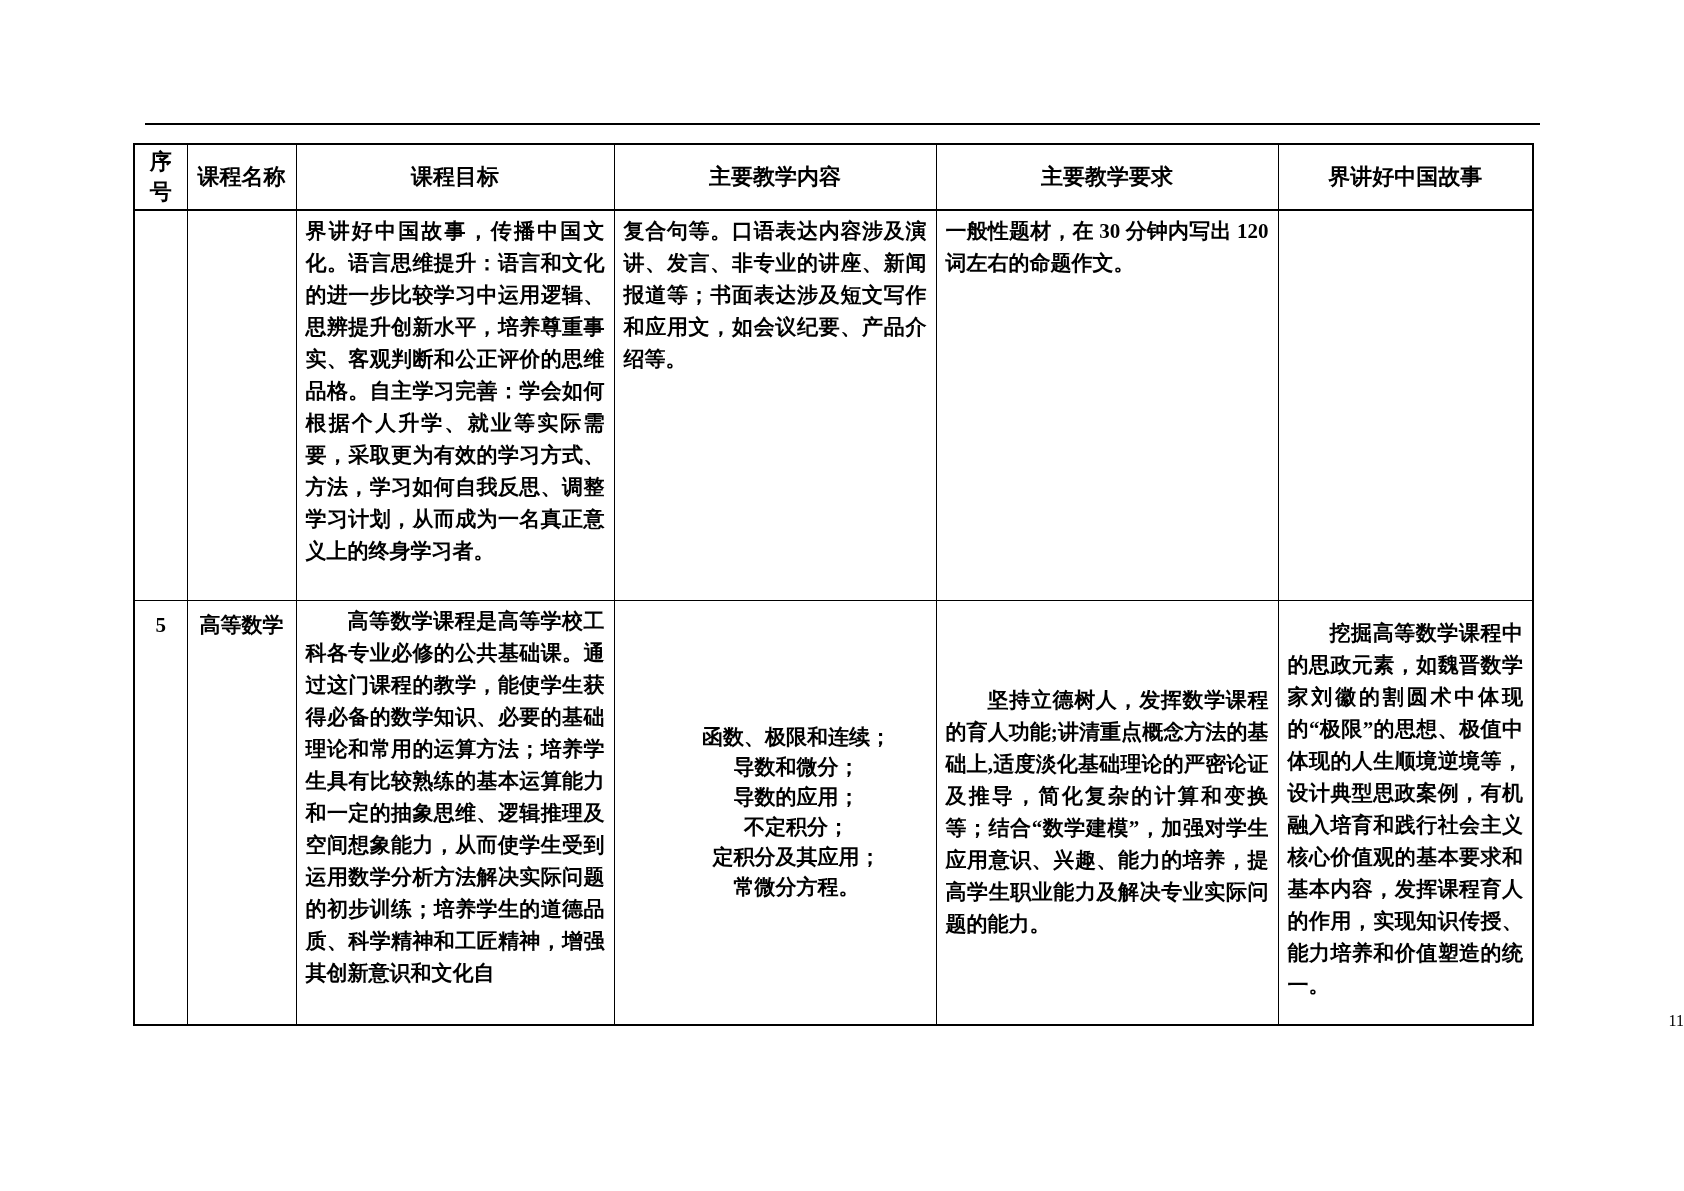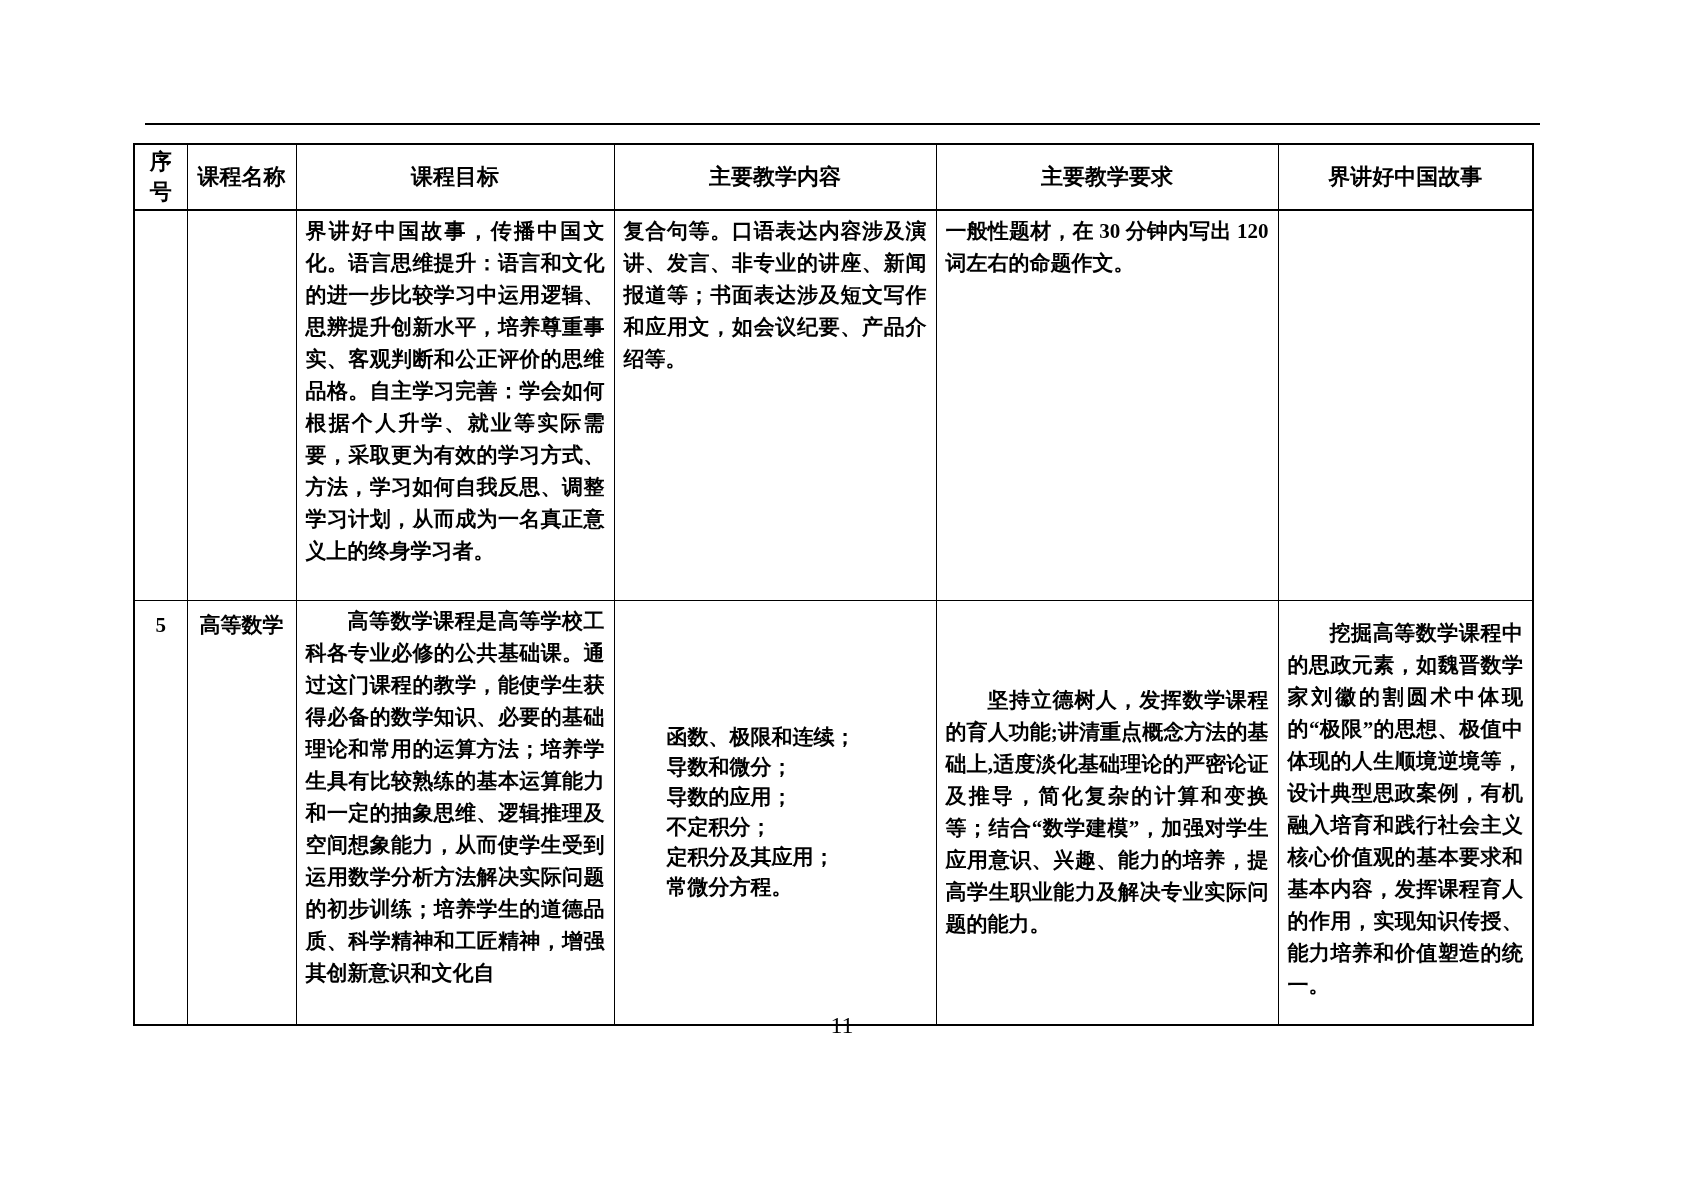--- a/index.html
+++ b/index.html
@@ -57,29 +57,29 @@
     text-align: justify;
     text-justify: inter-ideograph;
   }
   td.c-indent { text-indent: 2em; }
   td.c-mid { vertical-align: middle; margin-left: 44px; }
   td.c-list {
     white-space: pre-line;
     vertical-align: middle;
     line-height: 30px;
     padding-left: 52px;
-    text-align: left;
+    text-align: center;
   }
   td.c-ideology { padding-top: 16px; }
   .page-number {
     position: absolute;
     left: 0; right: 0;
     top: 1012px;
-    text-align: center;
-    font-size: 24px;
+    text-align: right;
+    font-size: 16px;
     font-family: "Liberation Serif", "DejaVu Serif", serif;
   }
 </style>
 </head>
 <body>
 
 <div class="page">
 
   <div class="header-rule"></div>
 

